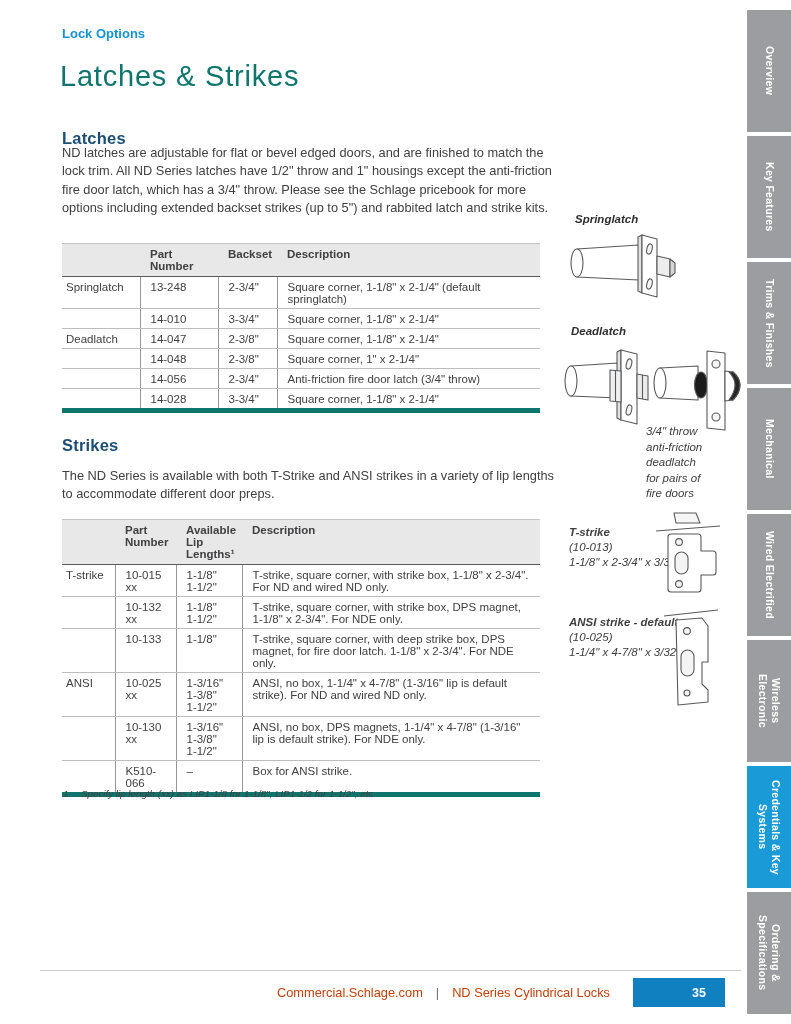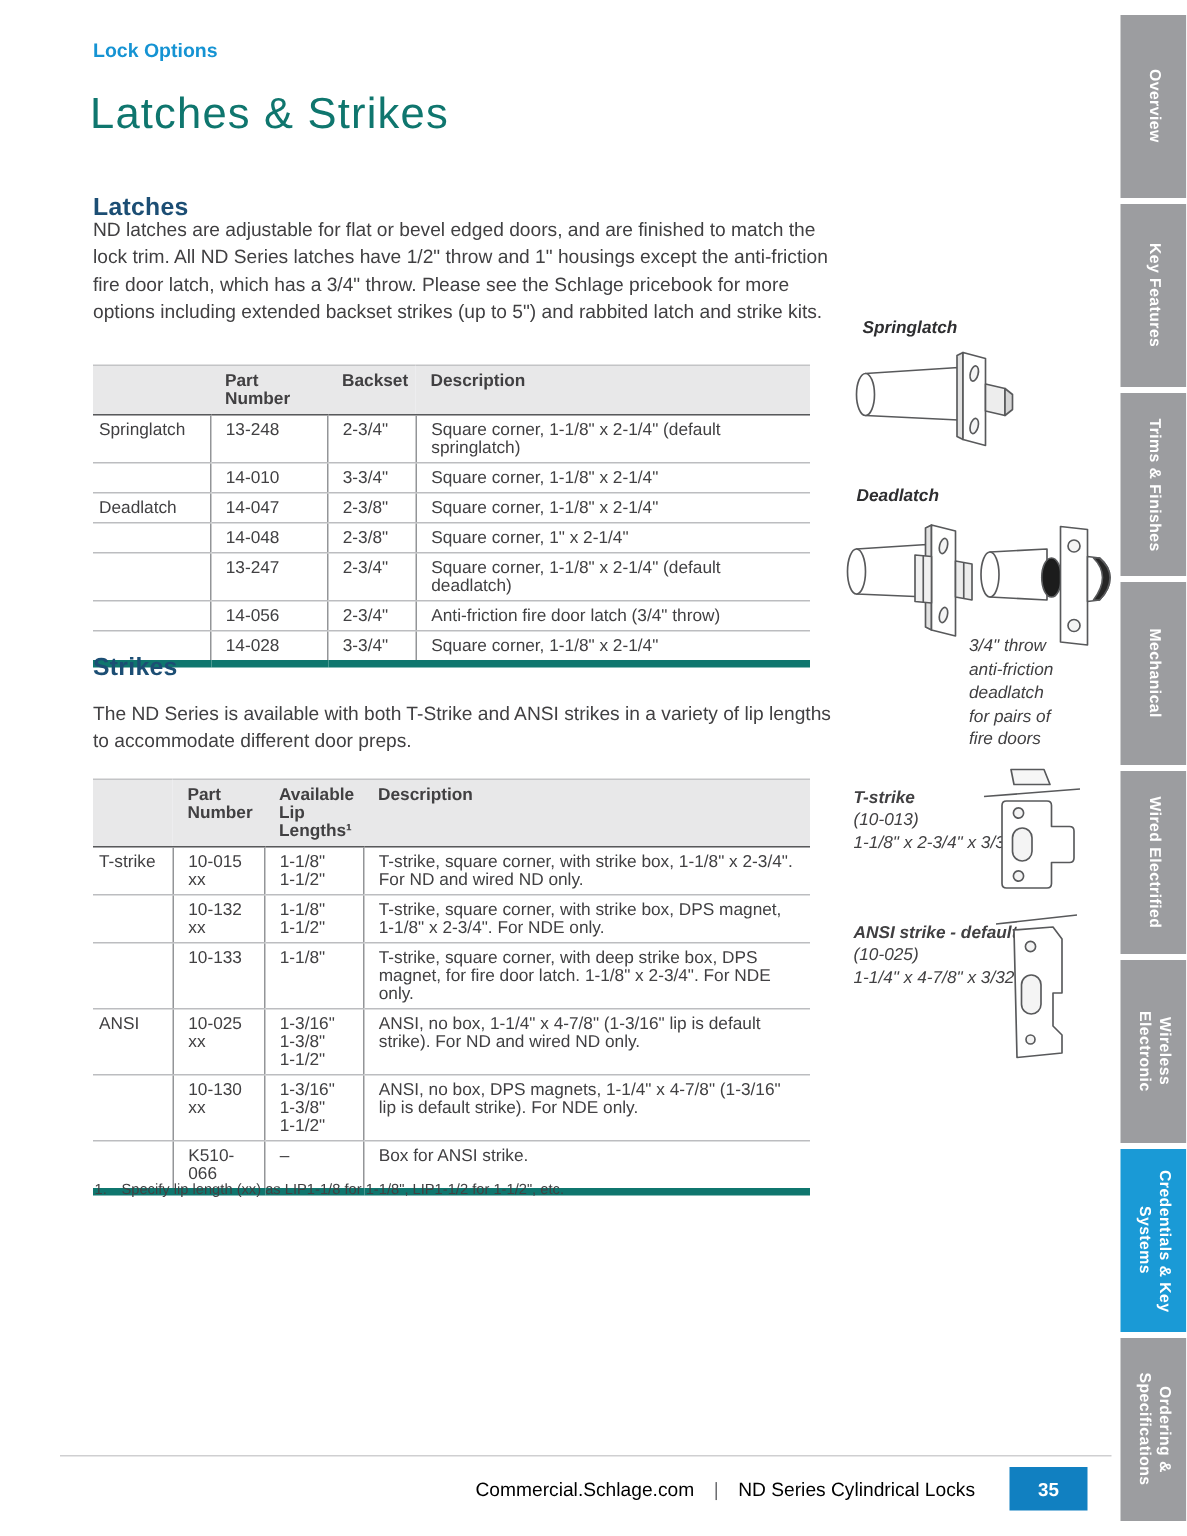--- a/index.html
+++ b/index.html
@@ -27,21 +27,21 @@
            padding:4px 4px 4px 10px;border-top:1px solid #c3c4c6;border-bottom:1px solid #58595b;}
   tbody td{padding:3.5px 6px 3.5px 10px;vertical-align:top;border-bottom:1px solid #bcbdc0;}
   tbody td + td{border-left:1px solid #939598;}
   tbody tr:last-child td{border-bottom:5px solid #0f766e;}
   th.cat,td.cat{padding-left:4px;}
   .preline{white-space:pre-line;}
   #latches-table col.c1{width:78px;} #latches-table col.c2{width:78px;}
   #latches-table col.c3{width:59px;} #latches-table col.c4{width:263px;}
   #strikes-table col.c1{width:53px;} #strikes-table col.c2{width:61px;}
   #strikes-table col.c3{width:66px;} #strikes-table col.c4{width:298px;}
-  .footnote{position:absolute;left:63px;top:788px;font-size:9.8px;color:#414042;}
+  .footnote{position:absolute;left:63px;top:788px;font-size:9.8px;color:#414042;font-style:italic;}
 
   
   .fig-label{position:absolute;font-size:11.5px;font-weight:bold;font-style:italic;color:#2e2e30;}
   .fig-caption{position:absolute;font-size:11.5px;font-style:italic;line-height:1.35;color:#414042;}
   .fig-block{position:absolute;font-size:11.5px;font-style:italic;line-height:1.3;color:#414042;}
   .fig-block .t{font-weight:bold;}
   svg{position:absolute;overflow:visible;}
   .line-art{stroke:#58595b;stroke-width:1.1;fill:#ffffff;stroke-linejoin:round;}
 
   
@@ -49,25 +49,25 @@
         display:flex;flex-direction:column;gap:4px;}
   .tab{flex:1;background:#9c9da0;color:#fff;display:flex;align-items:center;justify-content:center;
        writing-mode:vertical-rl;text-orientation:mixed;font-size:10.5px;font-weight:bold;
        letter-spacing:.3px;text-align:center;line-height:1.25;white-space:pre-line;}
   .tab.active{background:#1a9ad6;}
 
   
   .footer-rule{position:absolute;left:40px;top:970px;width:701px;height:1px;background:#cfcfd1;}
   .footer{position:absolute;left:40px;top:978px;width:685px;height:29px;
           display:flex;align-items:center;justify-content:flex-end;gap:0;}
-  .footer .txt{font-size:12.8px;color:#000000;}
+  .footer .txt{font-size:12.8px;color:#c2410c;}
   .footer .sep{color:#6d6e71;margin:0 13px;font-size:12.8px;}
   .page-box{width:52px;height:29px;margin-left:23px;background:#1180c1;color:#fff;
             display:flex;align-items:center;justify-content:center;
-            font-size:12.5px;font-weight:bold;}
+            font-size:12.5px;font-weight:bold;padding-left:40px;}
 </style>
 </head>
 <body>
 
 <div class="page">
 
   <div class="eyebrow">Lock Options</div>
   <h1 class="doc-title">Latches &amp; Strikes</h1>
 
   <h2 class="section-heading" id="latches-heading">Latches</h2>
@@ -106,26 +106,20 @@
           <td class="cat">Deadlatch</td>
           <td>14-047</td>
           <td>2-3/8"</td>
           <td>Square corner, 1-1/8" x 2-1/4"</td>
         </tr>
         <tr>
           <td class="cat"></td>
           <td>14-048</td>
           <td>2-3/8"</td>
           <td>Square corner, 1" x 2-1/4"</td>
-        </tr>
-        <tr>
-          <td class="cat"></td>
-          <td>13-247</td>
-          <td>2-3/4"</td>
-          <td>Square corner, 1-1/8" x 2-1/4" (default deadlatch)</td>
         </tr>
         <tr>
           <td class="cat"></td>
           <td>14-056</td>
           <td>2-3/4"</td>
           <td>Anti-friction fire door latch (3/4" throw)</td>
         </tr>
         <tr>
           <td class="cat"></td>
           <td>14-028</td>

